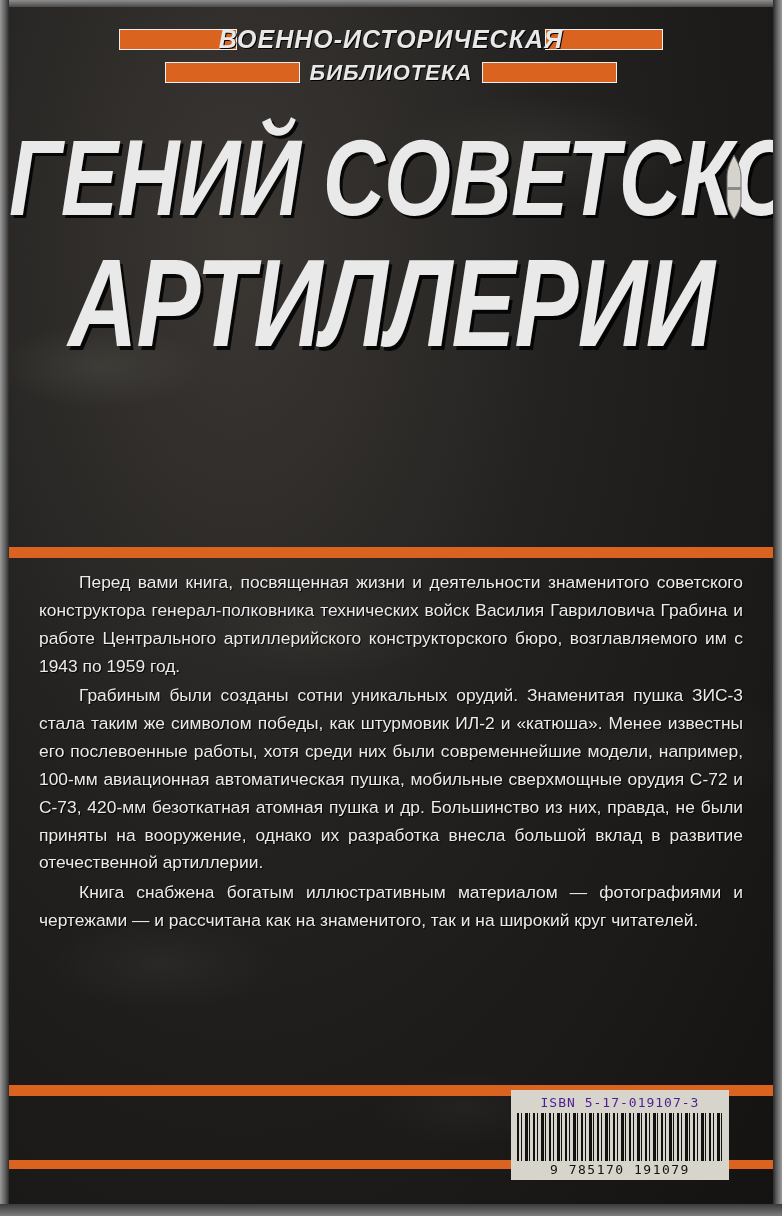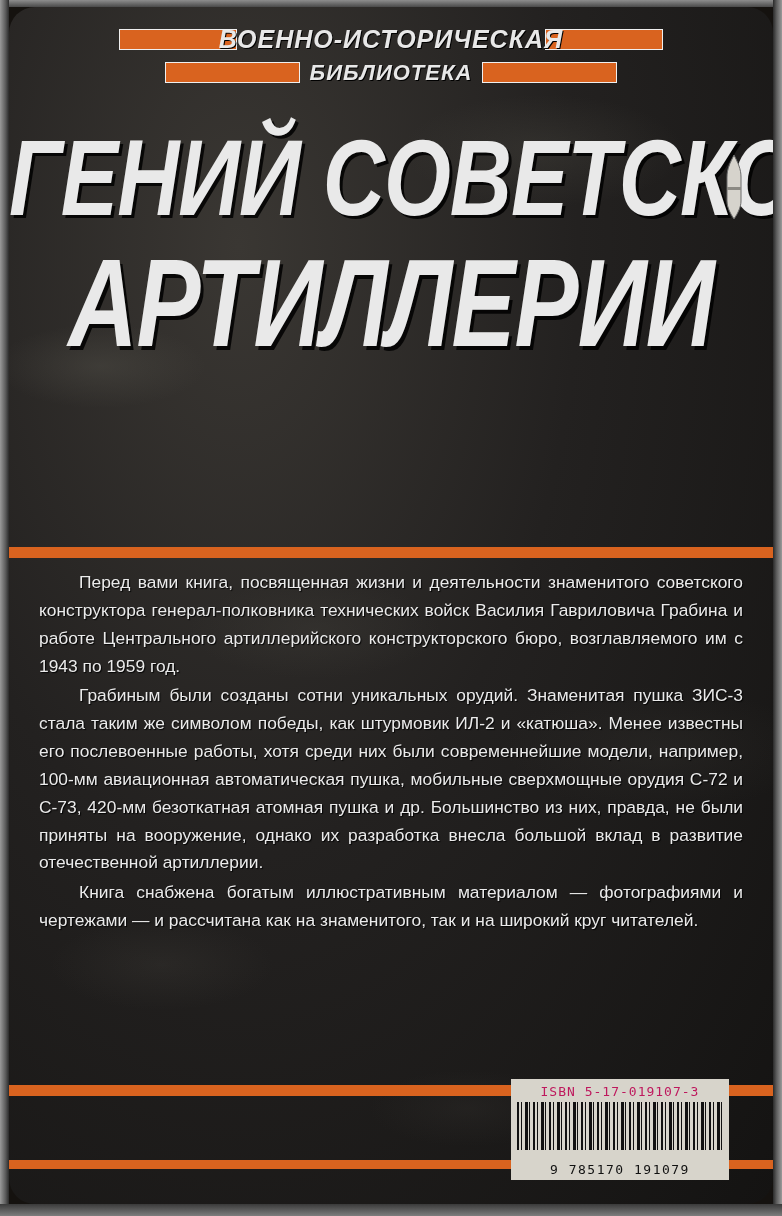--- a/index.html
+++ b/index.html
@@ -45,21 +45,20 @@
 
   .cover {
     position: absolute;
     left: 9px;
     right: 9px;
     top: 7px;
     bottom: 12px;
     background:
       radial-gradient(ellipse at 30% 20%, #3a3733 0%, #232120 45%, #141312 100%);
     overflow: hidden;
-    border-radius: 26px;
   }
 
   
   .texture {
     position: absolute;
     inset: 0;
     background-image:
       radial-gradient(ellipse 150px 60px at 12% 30%, rgba(90,88,80,0.35), rgba(0,0,0,0) 70%),
       radial-gradient(ellipse 200px 80px at 70% 12%, rgba(80,78,70,0.30), rgba(0,0,0,0) 70%),
       radial-gradient(ellipse 180px 70px at 40% 52%, rgba(70,68,62,0.28), rgba(0,0,0,0) 70%),
@@ -183,21 +182,21 @@
     right: 44px;
     bottom: 24px;
     width: 218px;
     background: #d7d4cb;
     padding: 5px 6px 3px 6px;
     box-sizing: border-box;
   }
   .isbn {
     font-family: "DejaVu Sans Mono", monospace;
     font-size: 13px;
-    color: #be185d;
+    color: #4c1d95;
     letter-spacing: 1px;
     text-align: center;
     margin-bottom: 3px;
   }
   .bars {
     height: 48px;
     width: 100%;
     background-image: repeating-linear-gradient(
       90deg,
       #111 0px, #111 2px,
@@ -209,21 +208,21 @@
       #111 12px, #111 13px,
       #d7d4cb 13px, #d7d4cb 16px
     );
   }
   .ean {
     font-family: "DejaVu Sans Mono", monospace;
     font-size: 13px;
     color: #111;
     letter-spacing: 1.5px;
     text-align: center;
-    margin-top: 12px;
+    margin-top: 1px;
   }
 </style>
 </head>
 <body>
 
 <div class="page">
 
   <div class="edge-top"></div>
   <div class="edge-left"></div>
   <div class="edge-right"></div>

